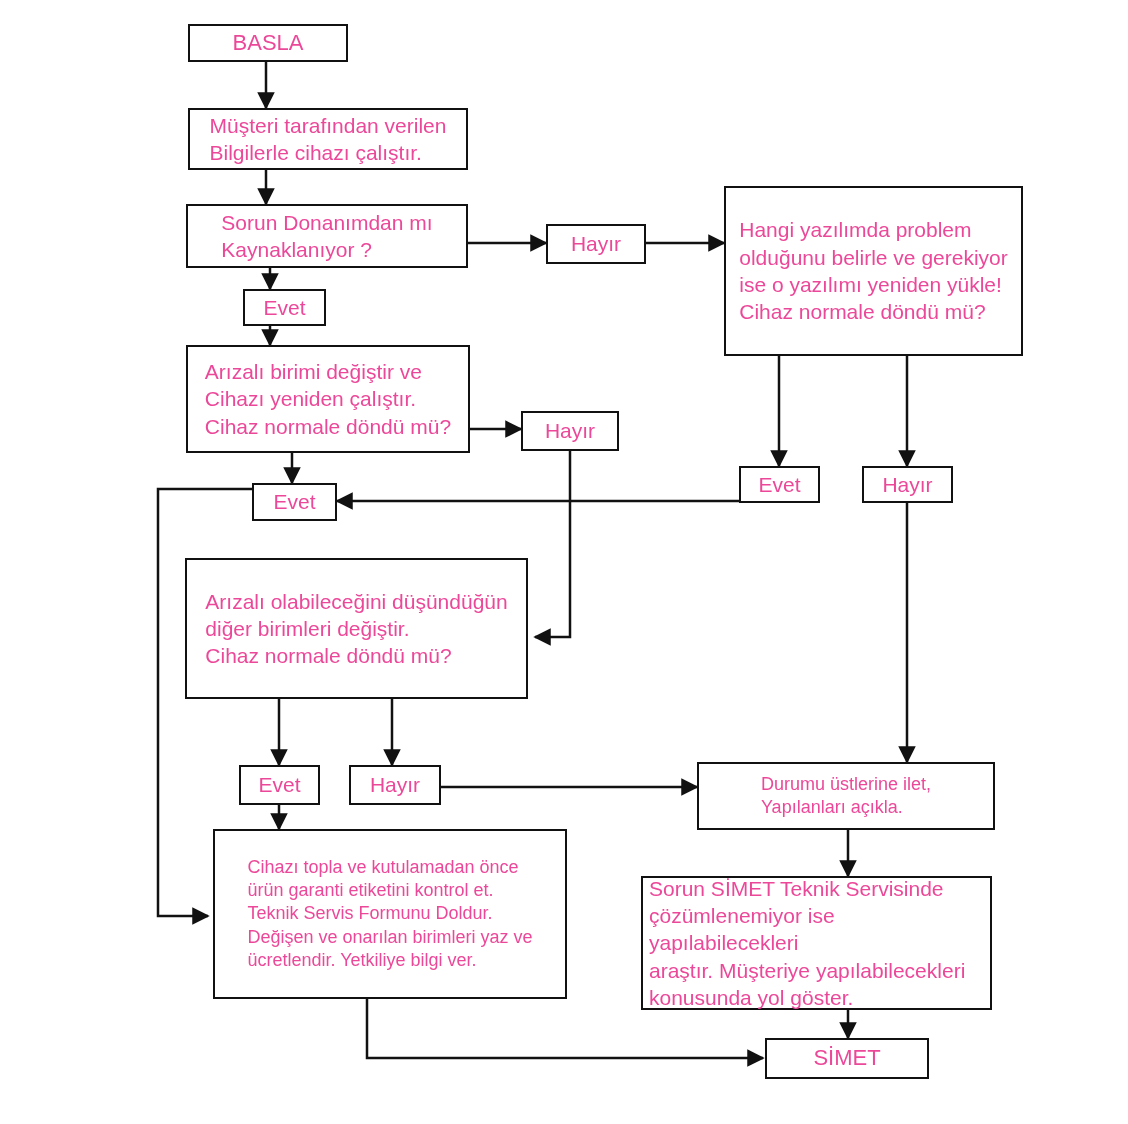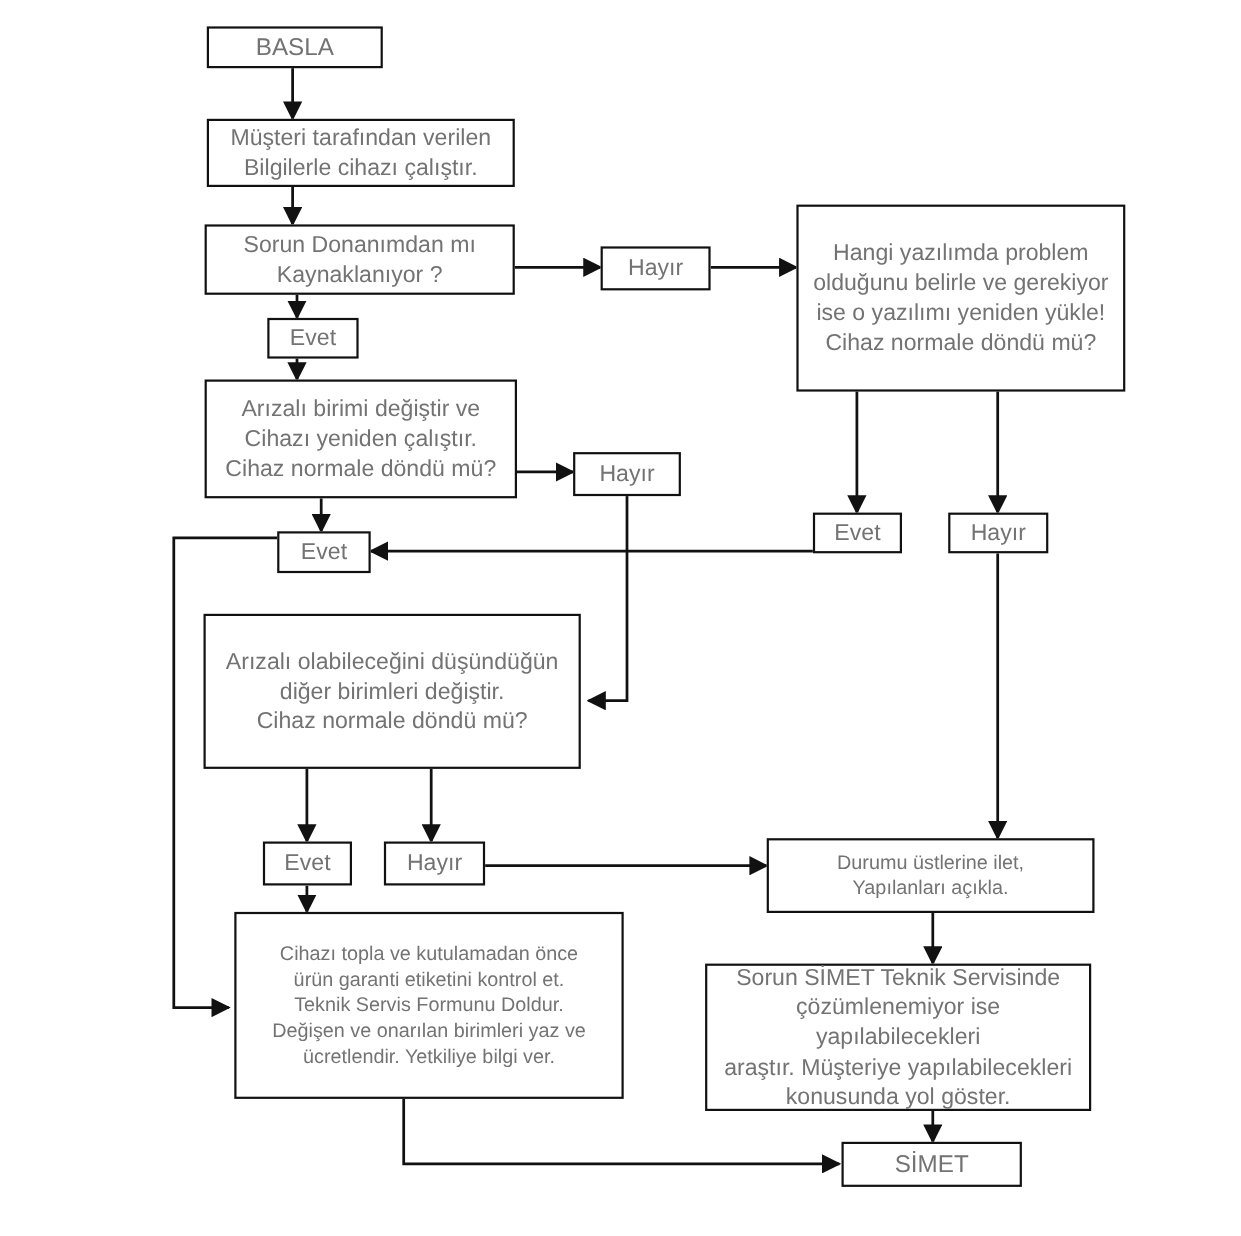--- a/index.html
+++ b/index.html
@@ -24,22 +24,21 @@
     pointer-events: none;
   }
   .node {
     position: absolute;
     box-sizing: border-box;
     border: 2px solid #111111;
     background: #ffffff;
     display: flex;
     align-items: center;
     justify-content: center;
-    text-align: center;
-    color: #737373;
+    color: #ec4899;
     line-height: 1.30;
     padding: 2px 6px;
     white-space: pre-line;
   }
   .terminal { font-size: 22px; }
   .label    { font-size: 21px; }
   .process  { font-size: 21px; }
   .process-lg { font-size: 18px; }
 </style>
 </head>

